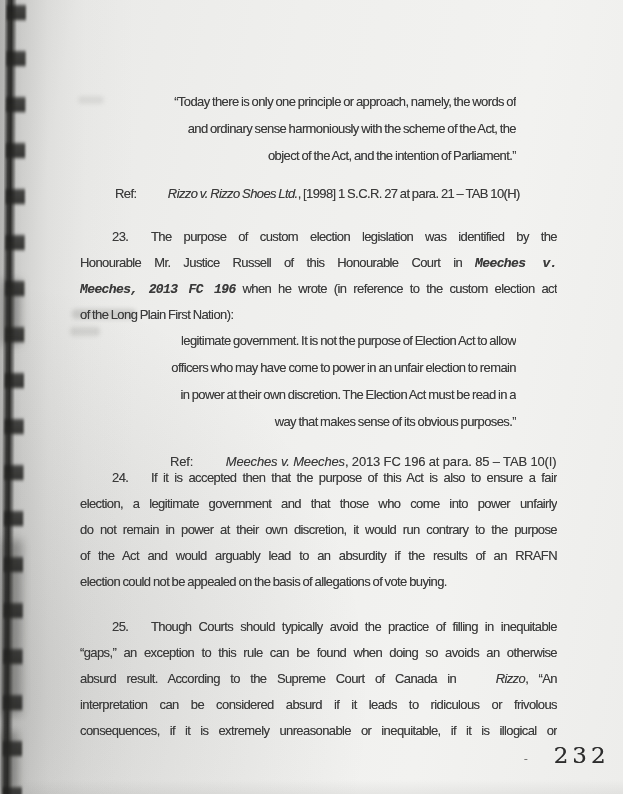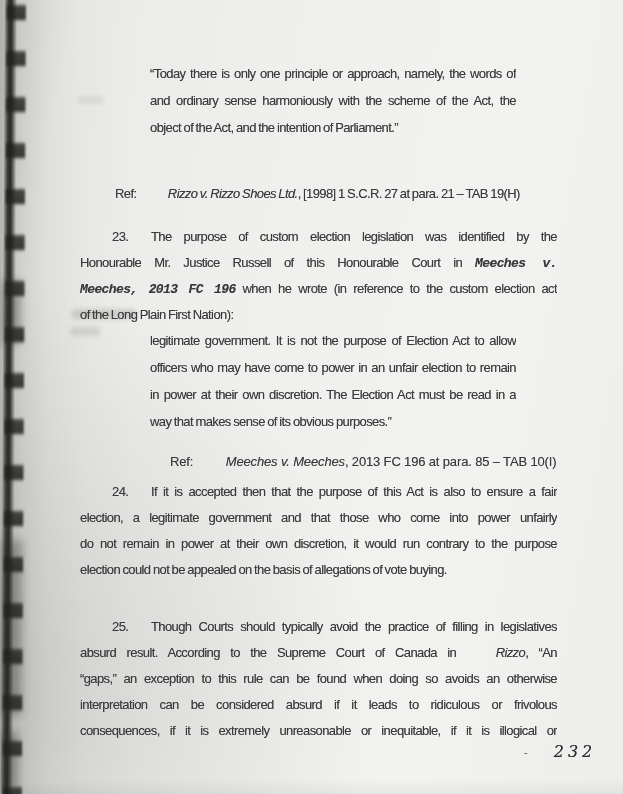--- a/index.html
+++ b/index.html
@@ -46,38 +46,38 @@
   .sm3 { left:78px; top:96px; width:26px; height:8px; opacity:.55; }
   
   .content { position:absolute; inset:0; color:#3a3a3a; font-size:13px;
     letter-spacing:-0.6px; word-spacing:-0.6px;
     text-shadow:0 0 0.6px rgba(58,58,58,0.5); }
   .block { position:absolute; }
   .line { overflow:hidden; text-align:justify; }
   .line::after { content:""; display:inline-block; width:100%; height:0; }
   .line.last { text-align:left; }
   .line.last::after { content:none; }
-  .quote .line { height:27px; line-height:27px; }
+  .quote .line { height:27px; line-height:27px;text-align:right; }
   .para .line, .ref .line { height:26px; line-height:26px; }
   .b  { font-weight:400; }
   .i  { font-style:italic;margin-left:29px; }
   .bi { font-weight:700; font-style:italic;font-family:Liberation Mono, monospace; }
   .num { display:inline-block; width:39px;margin-left:32px; }
-  #q1   { left:150px; top:60px;  width:366px; }
+  #q1   { left:150px; top:88px;  width:366px; }
   #ref1 { left:115px; top:181px; width:450px; }
   #p23  { left:80px;  top:224px; width:477px; }
   #q2   { left:150px; top:327px; width:366px; }
   #ref2 { left:170px; top:449px; width:420px; letter-spacing:-0.15px; word-spacing:0; }
-  #p24  { left:80px;  top:479px; width:477px; }
+  #p24  { left:80px;  top:465px; width:477px; }
   #p25  { left:80px;  top:614px; width:477px; }
   
   .pagenum { position:absolute; left:524px; top:742px; display:flex; align-items:baseline; gap:26px;
     font-family:"DejaVu Serif",serif; color:#2d2d2d; }
   .pn-dash { font-size:11px; color:#6e6e6c; letter-spacing:0; }
-  .pn-value { font-size:16px; letter-spacing:4px; text-shadow:0 0 0.6px rgba(45,45,45,0.6);font-style:italic; }
+  .pn-value { font-size:23px; letter-spacing:4px; text-shadow:0 0 0.6px rgba(45,45,45,0.6); }
 </style>
 </head>
 <body>
 
 <div class="page">
   <div class="scan-shading"></div>
 
   <div class="binding">
     <div class="binding-line"></div>
     <div class="binding-teeth"></div>
@@ -90,47 +90,48 @@
   <div class="smudge sm2"></div>
   <div class="smudge sm3"></div>
 
   <div class="content">
     <div class="block quote" id="q1">
         <div class="line"><span>“Today there is only one principle or approach, namely, the words of</span></div>
         <div class="line"><span>and ordinary sense harmoniously with the scheme of the Act, the</span></div>
         <div class="line last"><span>object of the Act, and the intention of Parliament.”</span></div>
       </div>
     <div class="block ref" id="ref1">
-        <div class="line last"><span class="b">Ref: </span><span class="i">Rizzo v. Rizzo Shoes Ltd.</span><span>, [1998] 1 S.C.R. 27 at para. 21 – </span><span class="b">TAB 19(H)</span></div>
+        <div class="line last"><span class="b">Ref: </span><span class="i">Rizzo v. Rizzo Shoes Ltd.</span><span>, [1998] 1 S.C.R. 27 at para. 21 – </span><span class="b">TAB 10(H)</span></div>
       </div>
     <div class="block para" id="p23">
         <div class="line"><span class="num">23.</span><span>The purpose of custom election legislation was identified by the</span></div>
         <div class="line"><span>Honourable Mr. Justice Russell of this Honourable Court in </span><span class="bi">Meeches v.</span></div>
         <div class="line"><span class="bi">Meeches, 2013 FC 196</span><span> when he wrote (in reference to the custom election act</span></div>
         <div class="line last"><span>of the Long Plain First Nation):</span></div>
       </div>
     <div class="block quote" id="q2">
         <div class="line"><span>legitimate government. It is not the purpose of Election Act to allow</span></div>
         <div class="line"><span>officers who may have come to power in an unfair election to remain</span></div>
         <div class="line"><span>in power at their own discretion. The Election Act must be read in a</span></div>
         <div class="line last"><span>way that makes sense of its obvious purposes.”</span></div>
       </div>
     <div class="block ref" id="ref2">
         <div class="line last"><span class="b">Ref: </span><span class="i">Meeches v. Meeches</span><span>, 2013 FC 196 at para. 85 – </span><span class="b">TAB 10(I)</span></div>
       </div>
     <div class="block para" id="p24">
         <div class="line"><span class="num">24.</span><span>If it is accepted then that the purpose of this Act is also to ensure a fair</span></div>
         <div class="line"><span>election, a legitimate government and that those who come into power unfairly</span></div>
         <div class="line"><span>do not remain in power at their own discretion, it would run contrary to the purpose</span></div>
+        <div class="line"><span>of the Act and would arguably lead to an absurdity if the results of an RRAFN</span></div>
         <div class="line last"><span>election could not be appealed on the basis of allegations of vote buying.</span></div>
       </div>
     <div class="block para" id="p25">
-        <div class="line"><span class="num">25.</span><span>Though Courts should typically avoid the practice of filling in legislatives</span></div>
+        <div class="line"><span class="num">25.</span><span>Though Courts should typically avoid the practice of filling in inequitable</span></div>
+        <div class="line"><span>“gaps,” an exception to this rule can be found when doing so avoids an otherwise</span></div>
         <div class="line"><span>absurd result. According to the Supreme Court of Canada in </span><span class="i">Rizzo</span><span>, “An</span></div>
-        <div class="line"><span>“gaps,” an exception to this rule can be found when doing so avoids an otherwise</span></div>
         <div class="line"><span>interpretation can be considered absurd if it leads to ridiculous or frivolous</span></div>
         <div class="line"><span>consequences, if it is extremely unreasonable or inequitable, if it is illogical or</span></div>
       </div>
 
     <div class="pagenum">
       <span class="pn-dash">-</span>
       <span class="pn-value">232</span>
     </div>
   </div>
 </div>

